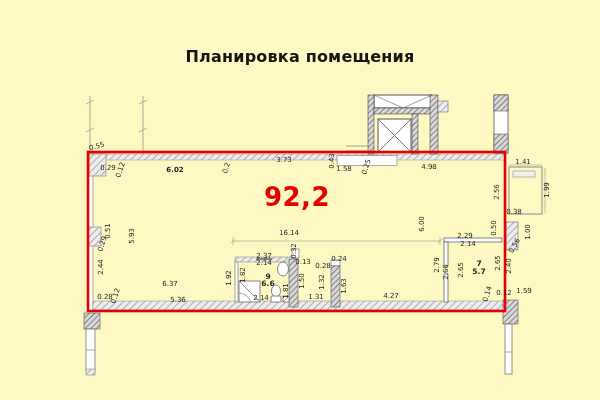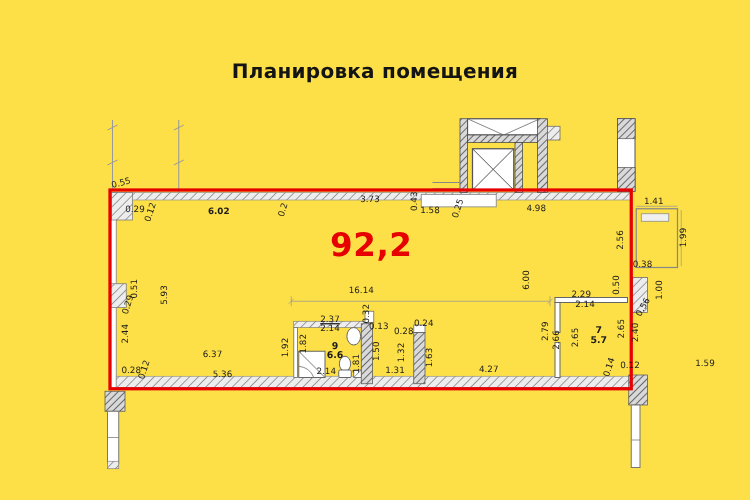--- a/index.html
+++ b/index.html
@@ -1,17 +1,17 @@
 <!DOCTYPE html>
 <html><head>
 <meta charset="utf-8">
 <style>
   html,body{margin:0;padding:0;background:#fff;}
   .stage{
-    position:relative;width:600px;height:400px;background:#fde047;overflow:hidden;
+    position:relative;width:600px;height:400px;background:#fef9c3;overflow:hidden;
     font-family:"DejaVu Sans","Liberation Sans",sans-serif;
   }
   .title{
     position:absolute;top:47px;left:0;width:100%;text-align:center;
     font-size:16px;font-weight:600;letter-spacing:.2px;color:#141414;
   }
   .plan{position:absolute;inset:0;}
   .plan svg{position:absolute;top:0;left:0;}
   .labels{position:absolute;inset:0;pointer-events:none;}
   .plan-lbl{
@@ -147,21 +147,21 @@
 
       <rect x="88" y="152" width="417" height="159" fill="none" stroke="#e60000" stroke-width="2.6"></rect>
     </svg>
 
     <div class="labels">
         <span class="plan-lbl dim" style="left: 97px; top: 147px; transform: translate(-50%, -50%) rotate(-15deg);">0.55</span>
         <span class="plan-lbl dim" style="left: 108px; top: 168px; transform: translate(-50%, -50%) rotate(0deg);">0.29</span>
         <span class="plan-lbl dim" style="left: 121px; top: 170px; transform: translate(-50%, -50%) rotate(-72deg);">0.12</span>
         <span class="plan-lbl dim" style="left: 175px; top: 170px; transform: translate(-50%, -50%) rotate(0deg); font-weight: bold;">6.02</span>
         <span class="plan-lbl dim" style="left: 227px; top: 168px; transform: translate(-50%, -50%) rotate(-72deg);">0.2</span>
-        <span class="plan-lbl dim" style="left: 296px; top: 160px; transform: translate(-50%, -50%) rotate(0deg);">3.73</span>
+        <span class="plan-lbl dim" style="left: 284px; top: 160px; transform: translate(-50%, -50%) rotate(0deg);">3.73</span>
         <span class="plan-lbl dim" style="left: 332px; top: 161px; transform: translate(-50%, -50%) rotate(-90deg);">0.43</span>
         <span class="plan-lbl dim" style="left: 344px; top: 169px; transform: translate(-50%, -50%) rotate(0deg);">1.58</span>
         <span class="plan-lbl dim" style="left: 367px; top: 167px; transform: translate(-50%, -50%) rotate(-72deg);">0.25</span>
         <span class="plan-lbl dim" style="left: 429px; top: 167px; transform: translate(-50%, -50%) rotate(0deg);">4.98</span>
         <span class="plan-lbl dim" style="left: 523px; top: 162px; transform: translate(-50%, -50%) rotate(0deg);">1.41</span>
         <span class="plan-lbl dim" style="left: 547px; top: 190px; transform: translate(-50%, -50%) rotate(-90deg);">1.99</span>
         <span class="plan-lbl dim" style="left: 497px; top: 192px; transform: translate(-50%, -50%) rotate(-90deg);">2.56</span>
         <span class="plan-lbl dim" style="left: 514px; top: 212px; transform: translate(-50%, -50%) rotate(0deg);">0.38</span>
         <span class="plan-lbl dim" style="left: 494px; top: 228px; transform: translate(-50%, -50%) rotate(-90deg);">0.50</span>
         <span class="plan-lbl dim" style="left: 528px; top: 232px; transform: translate(-50%, -50%) rotate(-90deg);">1.00</span>
@@ -171,21 +171,21 @@
         <span class="plan-lbl dim" style="left: 422px; top: 224px; transform: translate(-50%, -50%) rotate(-90deg);">6.00</span>
         <span class="plan-lbl dim" style="left: 437px; top: 265px; transform: translate(-50%, -50%) rotate(-90deg);">2.79</span>
         <span class="plan-lbl dim" style="left: 446px; top: 272px; transform: translate(-50%, -50%) rotate(-90deg);">2.66</span>
         <span class="plan-lbl dim" style="left: 461px; top: 270px; transform: translate(-50%, -50%) rotate(-90deg);">2.65</span>
         <span class="plan-lbl room" style="left: 479px; top: 264px; transform: translate(-50%, -50%) rotate(0deg);">7</span>
         <span class="plan-lbl room" style="left: 479px; top: 272px; transform: translate(-50%, -50%) rotate(0deg);">5.7</span>
         <span class="plan-lbl dim" style="left: 498px; top: 263px; transform: translate(-50%, -50%) rotate(-90deg);">2.65</span>
         <span class="plan-lbl dim" style="left: 509px; top: 266px; transform: translate(-50%, -50%) rotate(-90deg);">2.40</span>
         <span class="plan-lbl dim" style="left: 488px; top: 294px; transform: translate(-50%, -50%) rotate(-72deg);">0.14</span>
         <span class="plan-lbl dim" style="left: 504px; top: 293px; transform: translate(-50%, -50%) rotate(0deg);">0.12</span>
-        <span class="plan-lbl dim" style="left: 524px; top: 291px; transform: translate(-50%, -50%) rotate(0deg); margin-left: 40px;">1.59</span>
+        <span class="plan-lbl dim" style="left: 524px; top: 291px; transform: translate(-50%, -50%) rotate(0deg);">1.59</span>
         <span class="plan-lbl dim" style="left: 289px; top: 233px; transform: translate(-50%, -50%) rotate(0deg);">16.14</span>
         <span class="plan-lbl dim" style="left: 264px; top: 256px; transform: translate(-50%, -50%) rotate(0deg); text-decoration: underline;">2.37</span>
         <span class="plan-lbl dim" style="left: 264px; top: 263px; transform: translate(-50%, -50%) rotate(0deg);">2.14</span>
         <span class="plan-lbl room" style="left: 268px; top: 277px; transform: translate(-50%, -50%) rotate(0deg);">9</span>
         <span class="plan-lbl room" style="left: 268px; top: 284px; transform: translate(-50%, -50%) rotate(0deg);">6.6</span>
         <span class="plan-lbl dim" style="left: 229px; top: 278px; transform: translate(-50%, -50%) rotate(-90deg);">1.92</span>
         <span class="plan-lbl dim" style="left: 243px; top: 275px; transform: translate(-50%, -50%) rotate(-90deg);">1.82</span>
         <span class="plan-lbl dim" style="left: 261px; top: 298px; transform: translate(-50%, -50%) rotate(0deg);">2.14</span>
         <span class="plan-lbl dim" style="left: 286px; top: 291px; transform: translate(-50%, -50%) rotate(-90deg);">1.81</span>
         <span class="plan-lbl dim" style="left: 294px; top: 251px; transform: translate(-50%, -50%) rotate(-90deg);">0.32</span>

